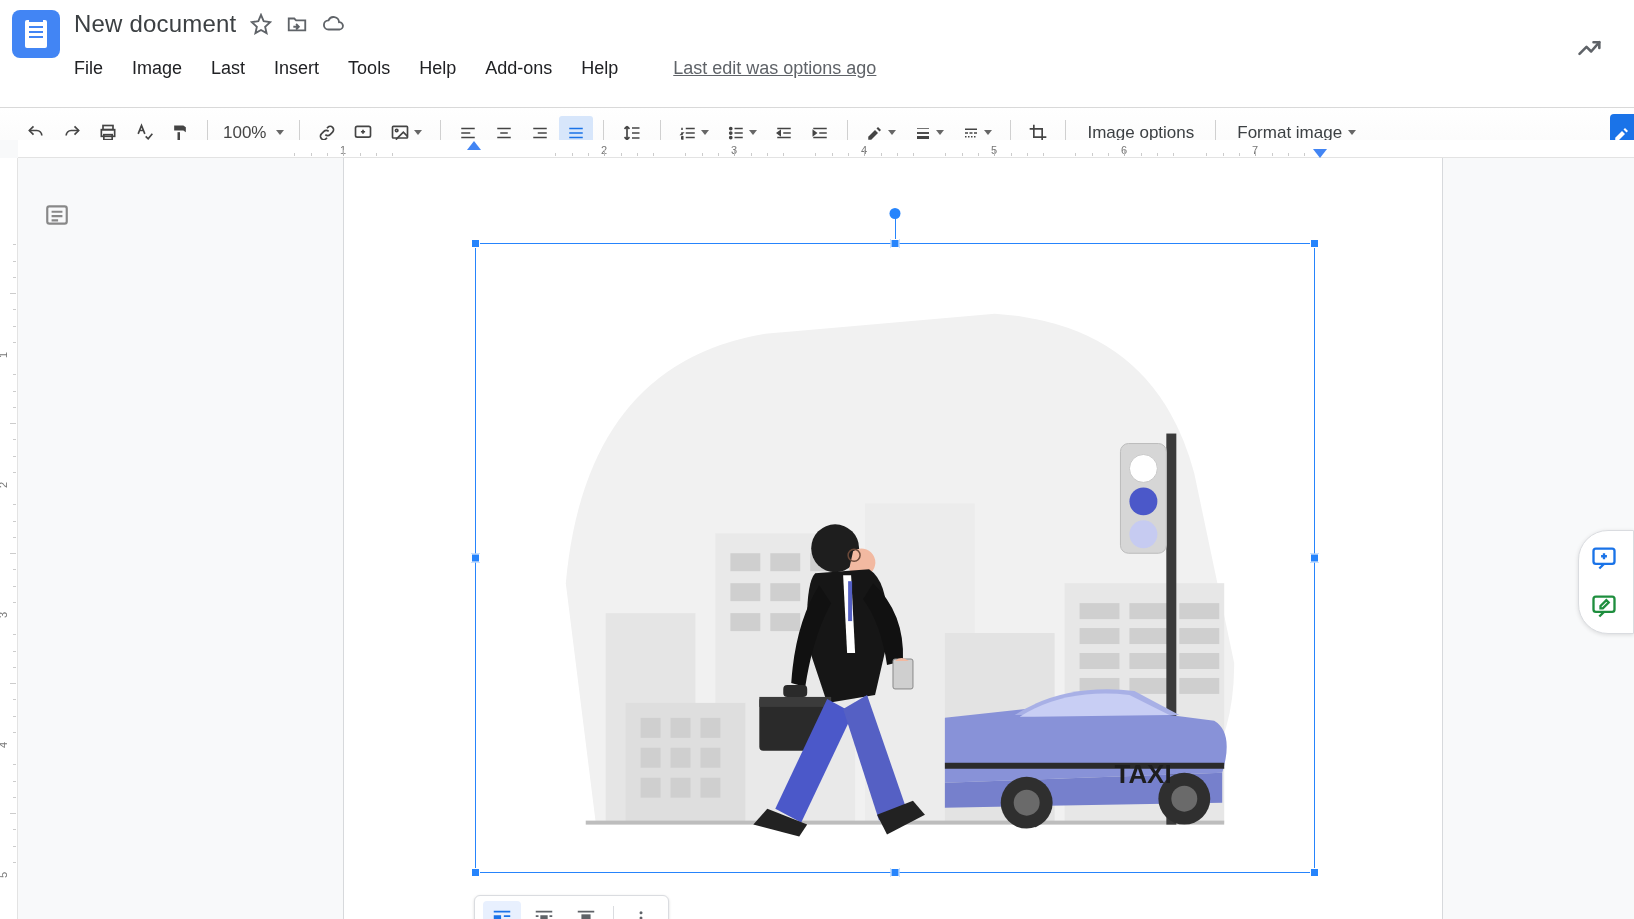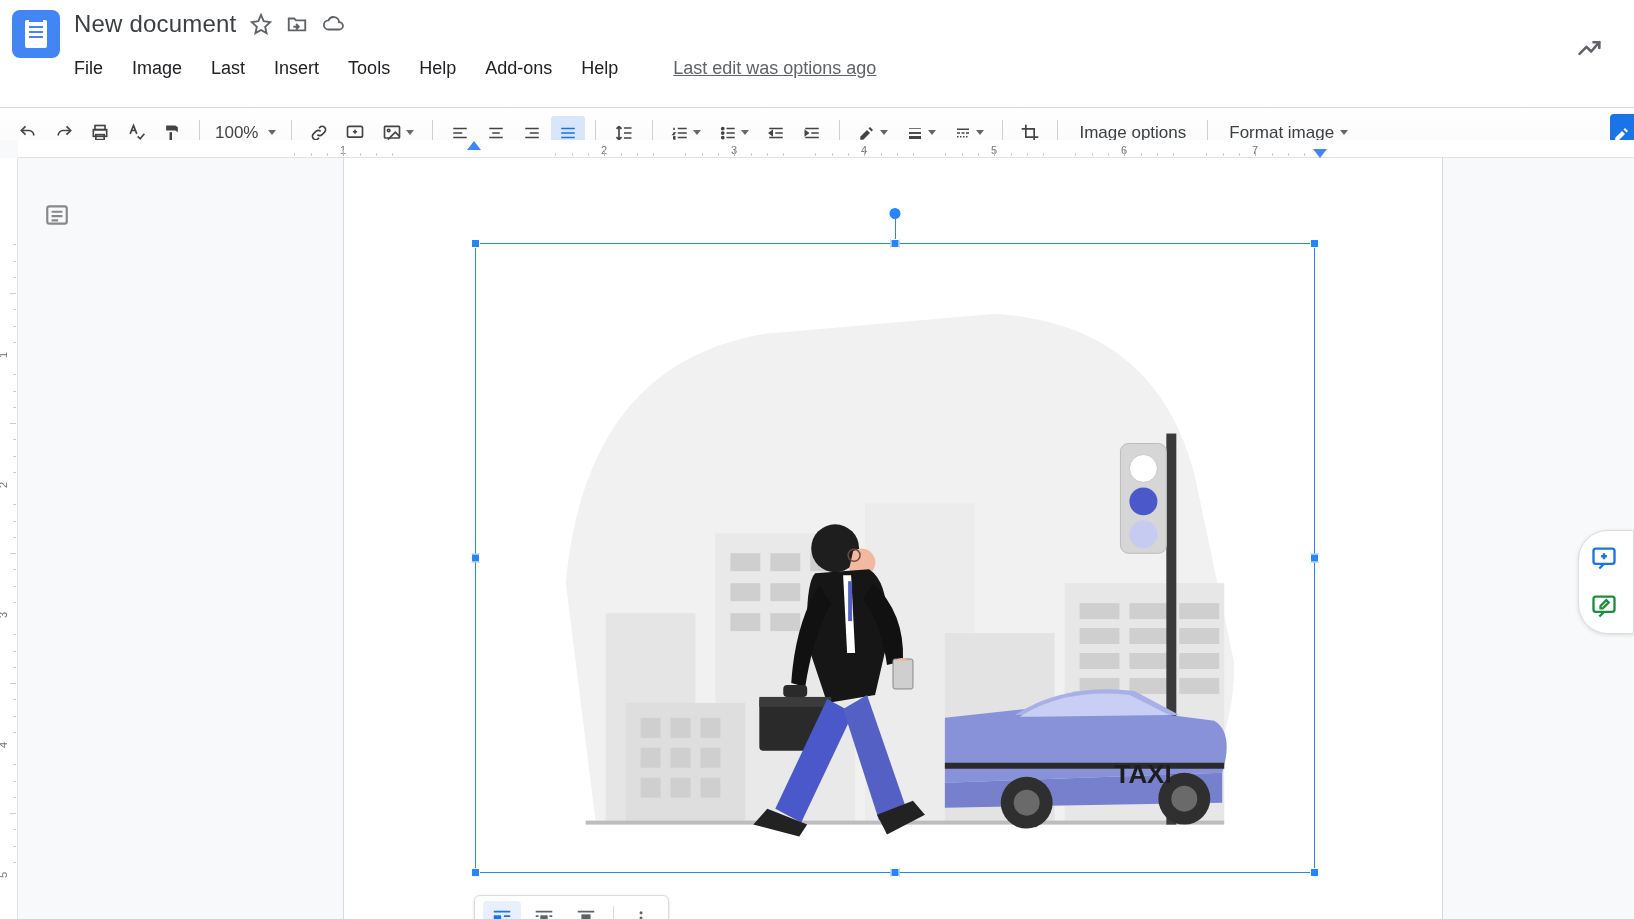--- a/index.html
+++ b/index.html
@@ -17,21 +17,21 @@
 .doc-title-row{display:flex;align-items:center;gap:14px;height:28px;}
 .doc-title{font-size:24px;color:#3c4043;letter-spacing:.2px;}
 .hdr-icon{color:#5f6368;display:inline-flex;}
 .menubar{display:flex;gap:29px;margin-top:20px;}
 .menu-item{font-size:18px;color:#202124;cursor:pointer;}
 .last-edit{font-size:18px;color:#5f6368;text-decoration:underline;margin-left:26px;cursor:pointer;}
 .trend-icon{position:absolute;right:30px;top:34px;color:#5f6368;}
 
 
 .toolbar{
-  height:50px;display:flex;align-items:center;padding:0 10px;gap:0;
+  height:50px;display:flex;align-items:center;padding:0 18px;gap:0;
   border-bottom:1px solid #d9d9d9;position:relative;
   background:linear-gradient(#fff,#fafafa);
 }
 .tb-btn{width:34px;height:34px;display:flex;align-items:center;justify-content:center;color:#444;border-radius:3px;margin:0 1px;cursor:pointer;}
 .tb-btn.wide{width:auto;padding:0 8px;gap:4px;}
 .tb-btn.active{background:#d7e6fb;}
 .tb-sep{width:1px;height:26px;background:#d0d0d0;margin:0 9px;}
 .zoom{font-size:17px;color:#444;display:flex;align-items:center;gap:10px;padding:0 6px;cursor:pointer;}
 .caret{width:0;height:0;border-left:4px solid transparent;border-right:4px solid transparent;border-top:5px solid #666;display:inline-block;}
 .tb-text-btn{font-size:17px;color:#3c4043;padding:0 12px;height:34px;display:flex;align-items:center;gap:6px;cursor:pointer;border-radius:3px;}

